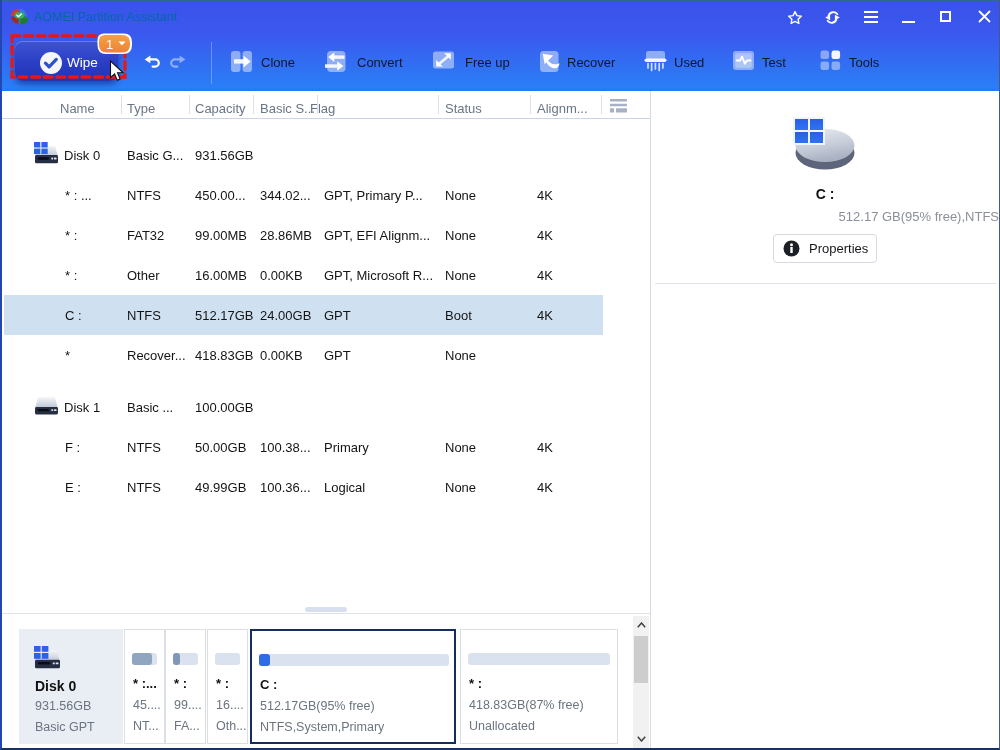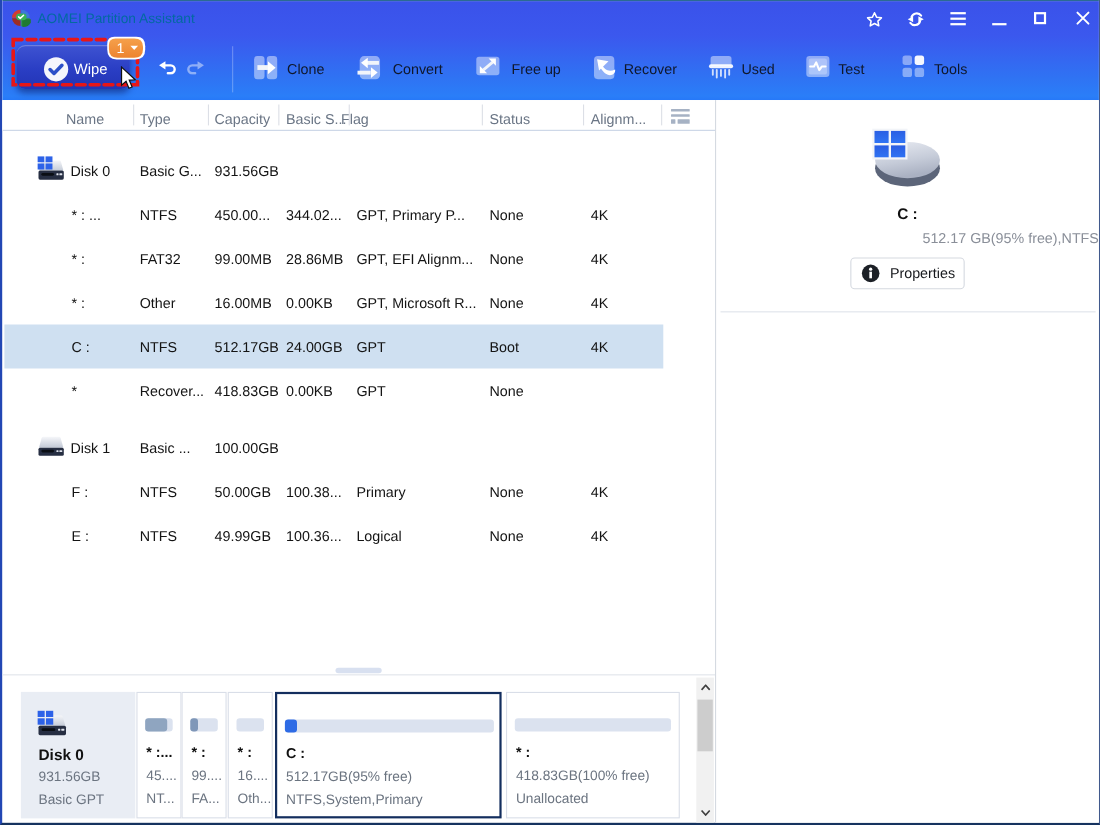--- a/index.html
+++ b/index.html
@@ -363,21 +363,21 @@
       <div class="bbar" style="width:190px">
         <div style="position:absolute;left:0;top:0;width:11px;height:12px;border-radius:3px;background:#2e6be5"></div>
       </div>
       <div class="bname" style="top:46px">C :</div>
       <div class="binfo" style="top:68px">512.17GB(95% free)</div>
       <div class="binfo" style="top:89px">NTFS,System,Primary</div>
     </div>
 <div class="blk" style="left:458px;width:158px;">
       <div class="bbar" style="width:142px"></div>
       <div class="bname" style="top:46px">* :</div>
-      <div class="binfo" style="top:68px">418.83GB(100% free)</div>
+      <div class="binfo" style="top:68px">418.83GB(87% free)</div>
       <div class="binfo" style="top:89px">Unallocated</div>
     </div>
 <div class="abs" style="left:631px;top:616px;width:16px;height:132px;background:#f1f1f1">
 <svg style="position:absolute;left:3.5px;top:6px" width="9" height="6" viewBox="0 0 9 6">
         <path d="M0.8 5.2 L4.5 1 L8.2 5.2" stroke="#3f3f3f" stroke-width="1.5" fill="none"></path>
       </svg>
 <div style="position:absolute;left:1px;top:20px;width:14px;height:47px;background:#cdcdcd"></div>
 <svg style="position:absolute;left:3.5px;top:120px" width="9" height="6" viewBox="0 0 9 6">
         <path d="M0.8 0.8 L4.5 5 L8.2 0.8" stroke="#3f3f3f" stroke-width="1.5" fill="none"></path>
       </svg>

